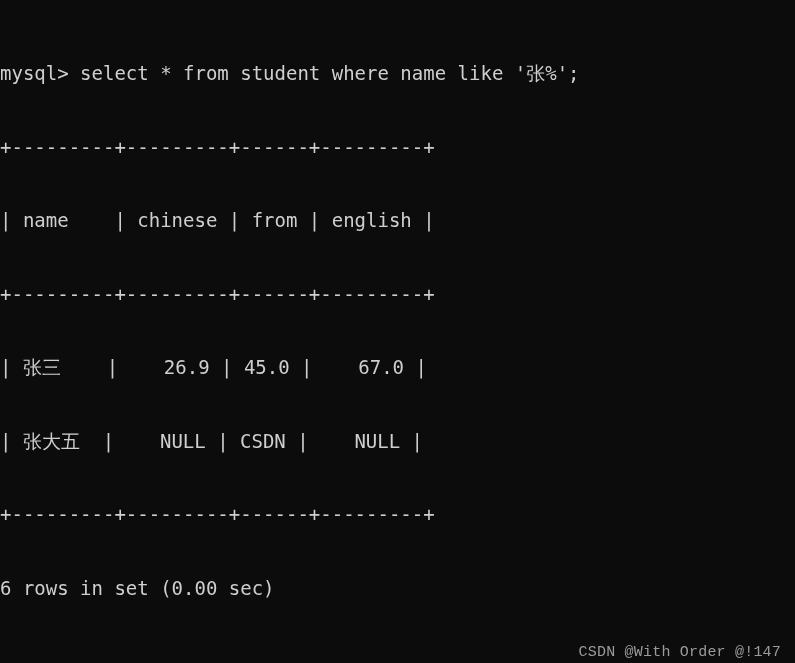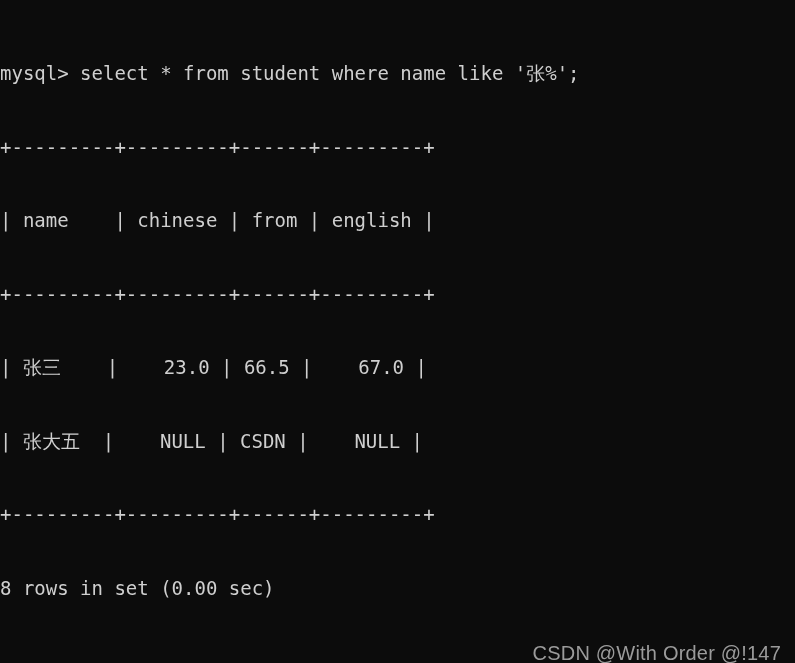--- a/index.html
+++ b/index.html
@@ -38,41 +38,41 @@
     line-height: 24.5px;
     color: #cfcfcf;
   }
   .line.blank {
     color: transparent;
   }
   .watermark {
     position: absolute;
     right: 14px;
     bottom: 8px;
-    font-family: Liberation Sans, sans-serif;
-    font-size: 20px;
+    font-family: Liberation Mono, monospace;
+    font-size: 15px;
     line-height: 20px;
     color: #9b9b9b;
     letter-spacing: 0.2px;
     white-space: pre;
   }
 </style>
 </head>
 <body>
 
 <div id="terminal">
   <div class="screen">
     <div class="line">mysql&gt; select * from student where name like '张%';</div>
     <div class="line">+---------+---------+------+---------+</div>
     <div class="line">| name    | chinese | from | english |</div>
     <div class="line">+---------+---------+------+---------+</div>
-    <div class="line">| 张三    |    23.0 | 66.5 |    67.0 |</div>
+    <div class="line">| 张三    |    26.9 | 45.0 |    67.0 |</div>
     <div class="line">| 张大五  |    NULL | CSDN |    NULL |</div>
     <div class="line">+---------+---------+------+---------+</div>
-    <div class="line">8 rows in set (0.00 sec)</div>
+    <div class="line">6 rows in set (0.00 sec)</div>
     <div class="line blank"></div>
     
     
     
     
     
     
     
     
     

